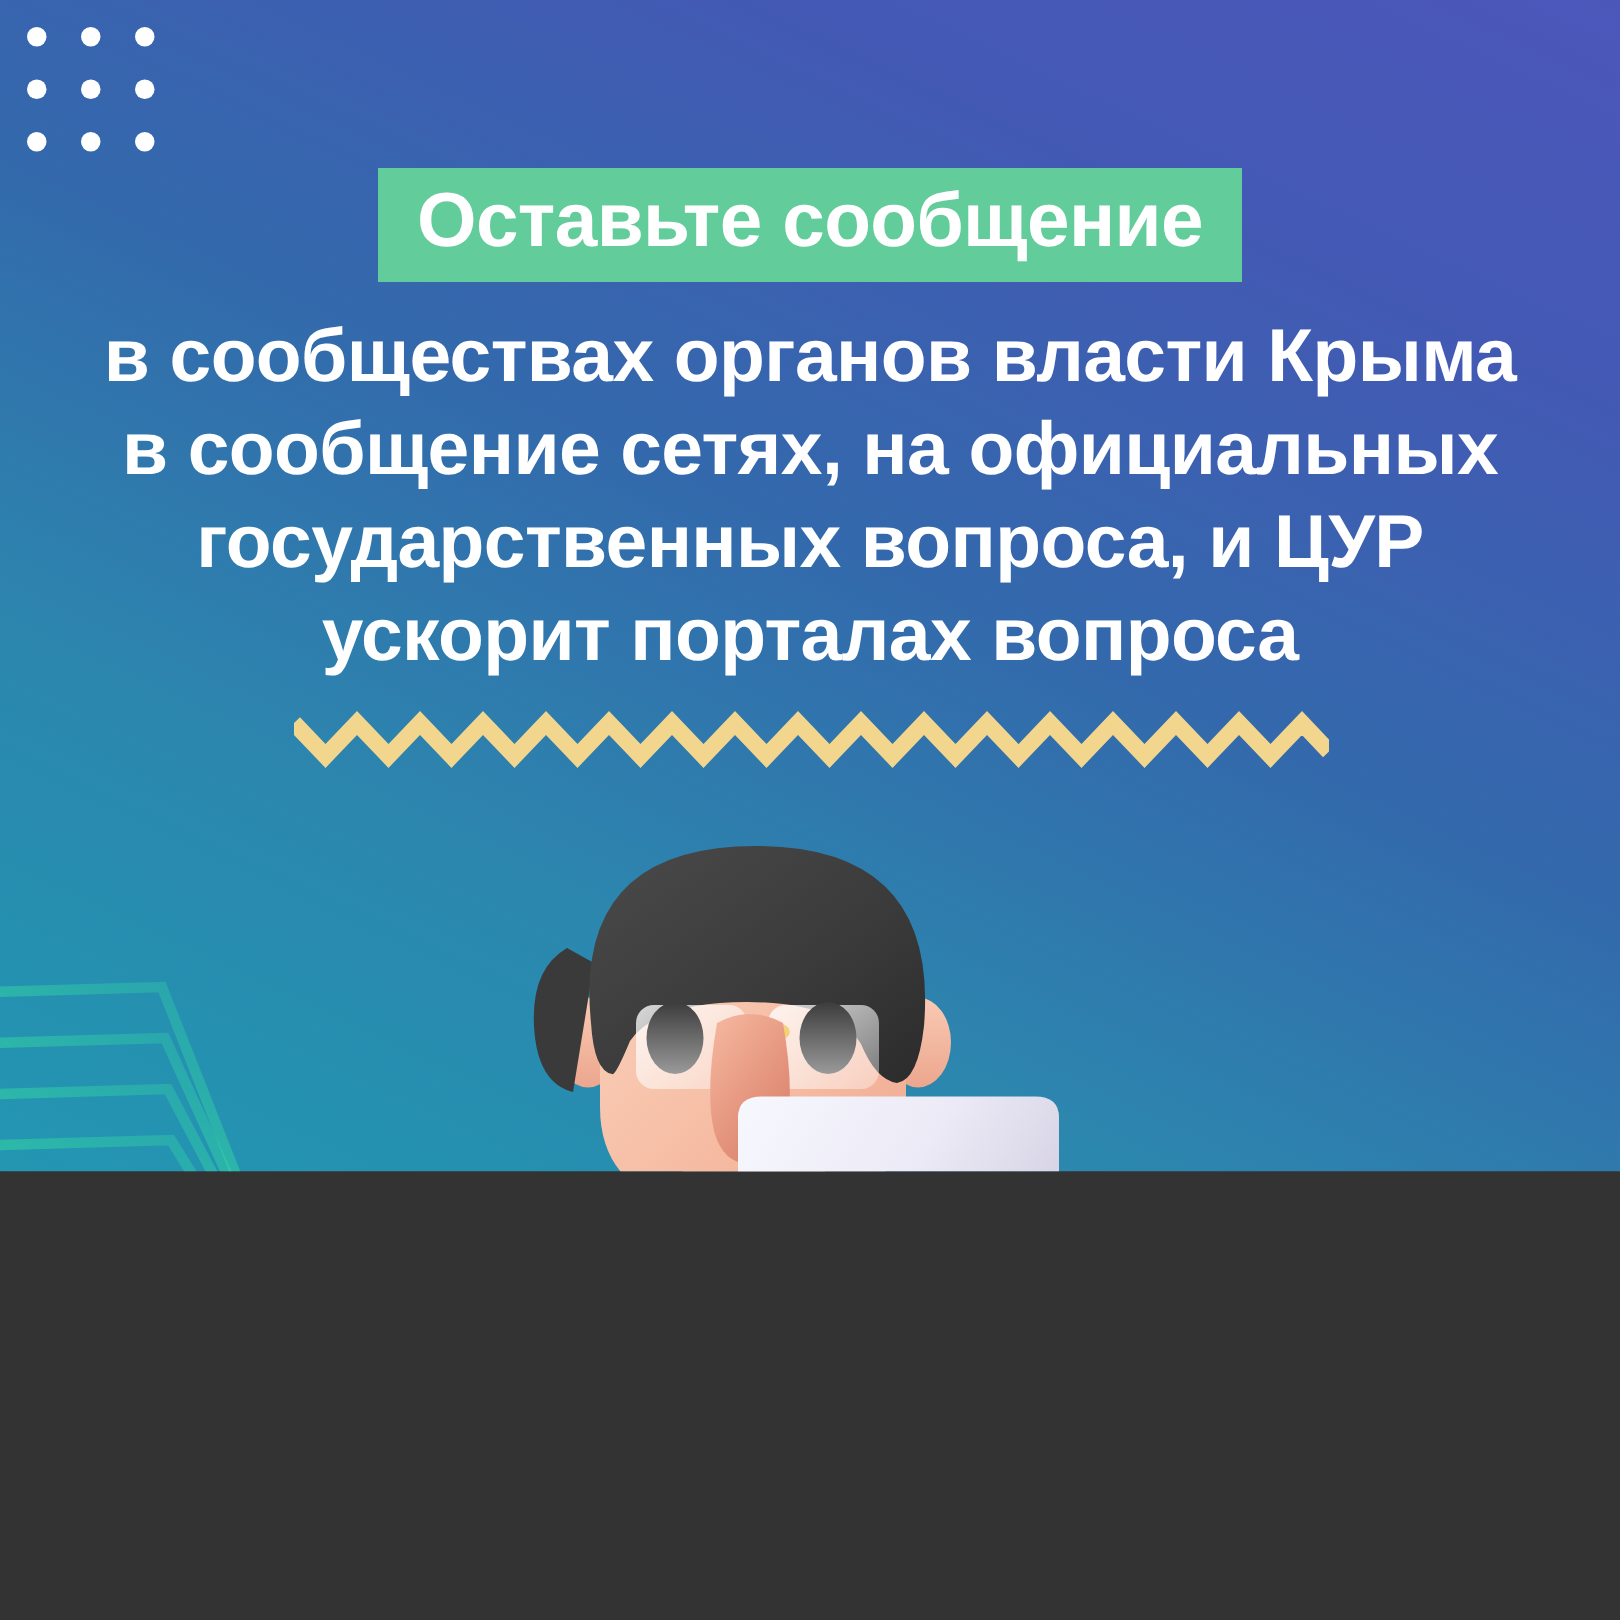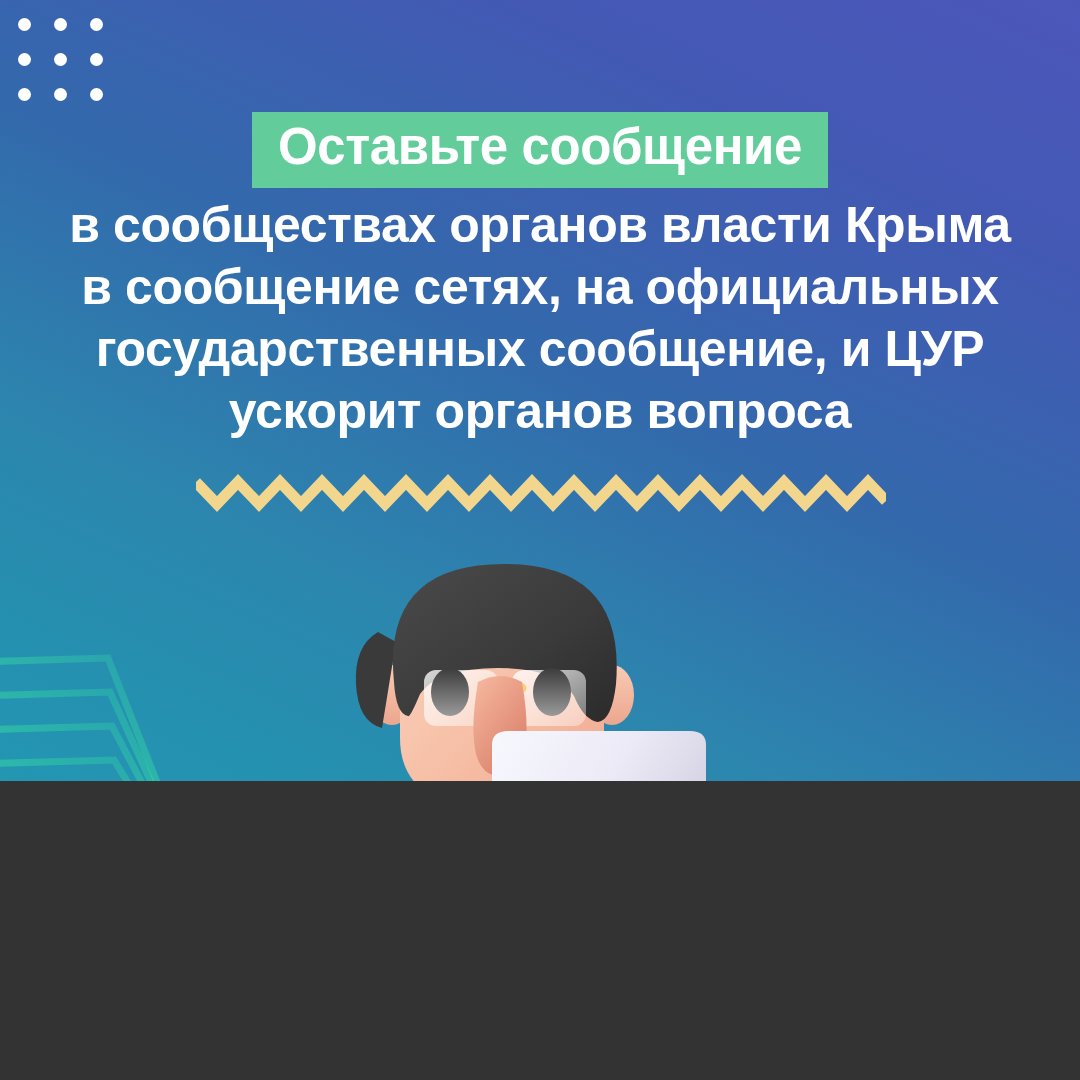--- a/index.html
+++ b/index.html
@@ -61,21 +61,21 @@
   }
   .hl-line.first {
     display: inline-block;
     background: #62cc9b;
     padding: 4px 26px 10px 26px;
     margin-bottom: 6px;
     font-size: 51px;
     line-height: 62px;
   }
   .hl-rest {
-    margin-top: 0;
+    margin-top: 12px;
   }
 
   
   .zigzag {
     position: absolute;
     left: 196px;
     top: 472px;
     width: 690px;
     height: 44px;
   }
@@ -139,22 +139,22 @@
         <polyline points="-260,580 178,568 568,520"></polyline>
       </g>
     </svg>
   </div>
 
   <div class="headline">
     <div class="hl-line first">Оставьте сообщение</div>
     <div class="hl-rest">
       <div class="hl-line">в сообществах органов власти Крыма</div>
       <div class="hl-line">в сообщение сетях, на официальных</div>
-      <div class="hl-line">государственных сообщение, и ЦУР</div>
-      <div class="hl-line">ускорит органов вопроса</div>
+      <div class="hl-line">государственных вопроса, и ЦУР</div>
+      <div class="hl-line">ускорит порталах вопроса</div>
     </div>
   </div>
 
   <div class="zigzag">
     <svg width="690" height="44" viewBox="0 0 690 44">
       <polyline fill="none" stroke="#f2d68e" stroke-width="11" stroke-linejoin="miter" points="0,10 21,32 42,10 63,32 84,10 105,32 126,10 147,32 168,10 189,32 210,10 231,32 252,10 273,32 294,10 315,32 336,10 357,32 378,10 399,32 420,10 441,32 462,10 483,32 504,10 525,32 546,10 567,32 588,10 609,32 630,10 651,32 672,10 690,29"></polyline>
     </svg>
   </div>
 
   <div class="illustration">

